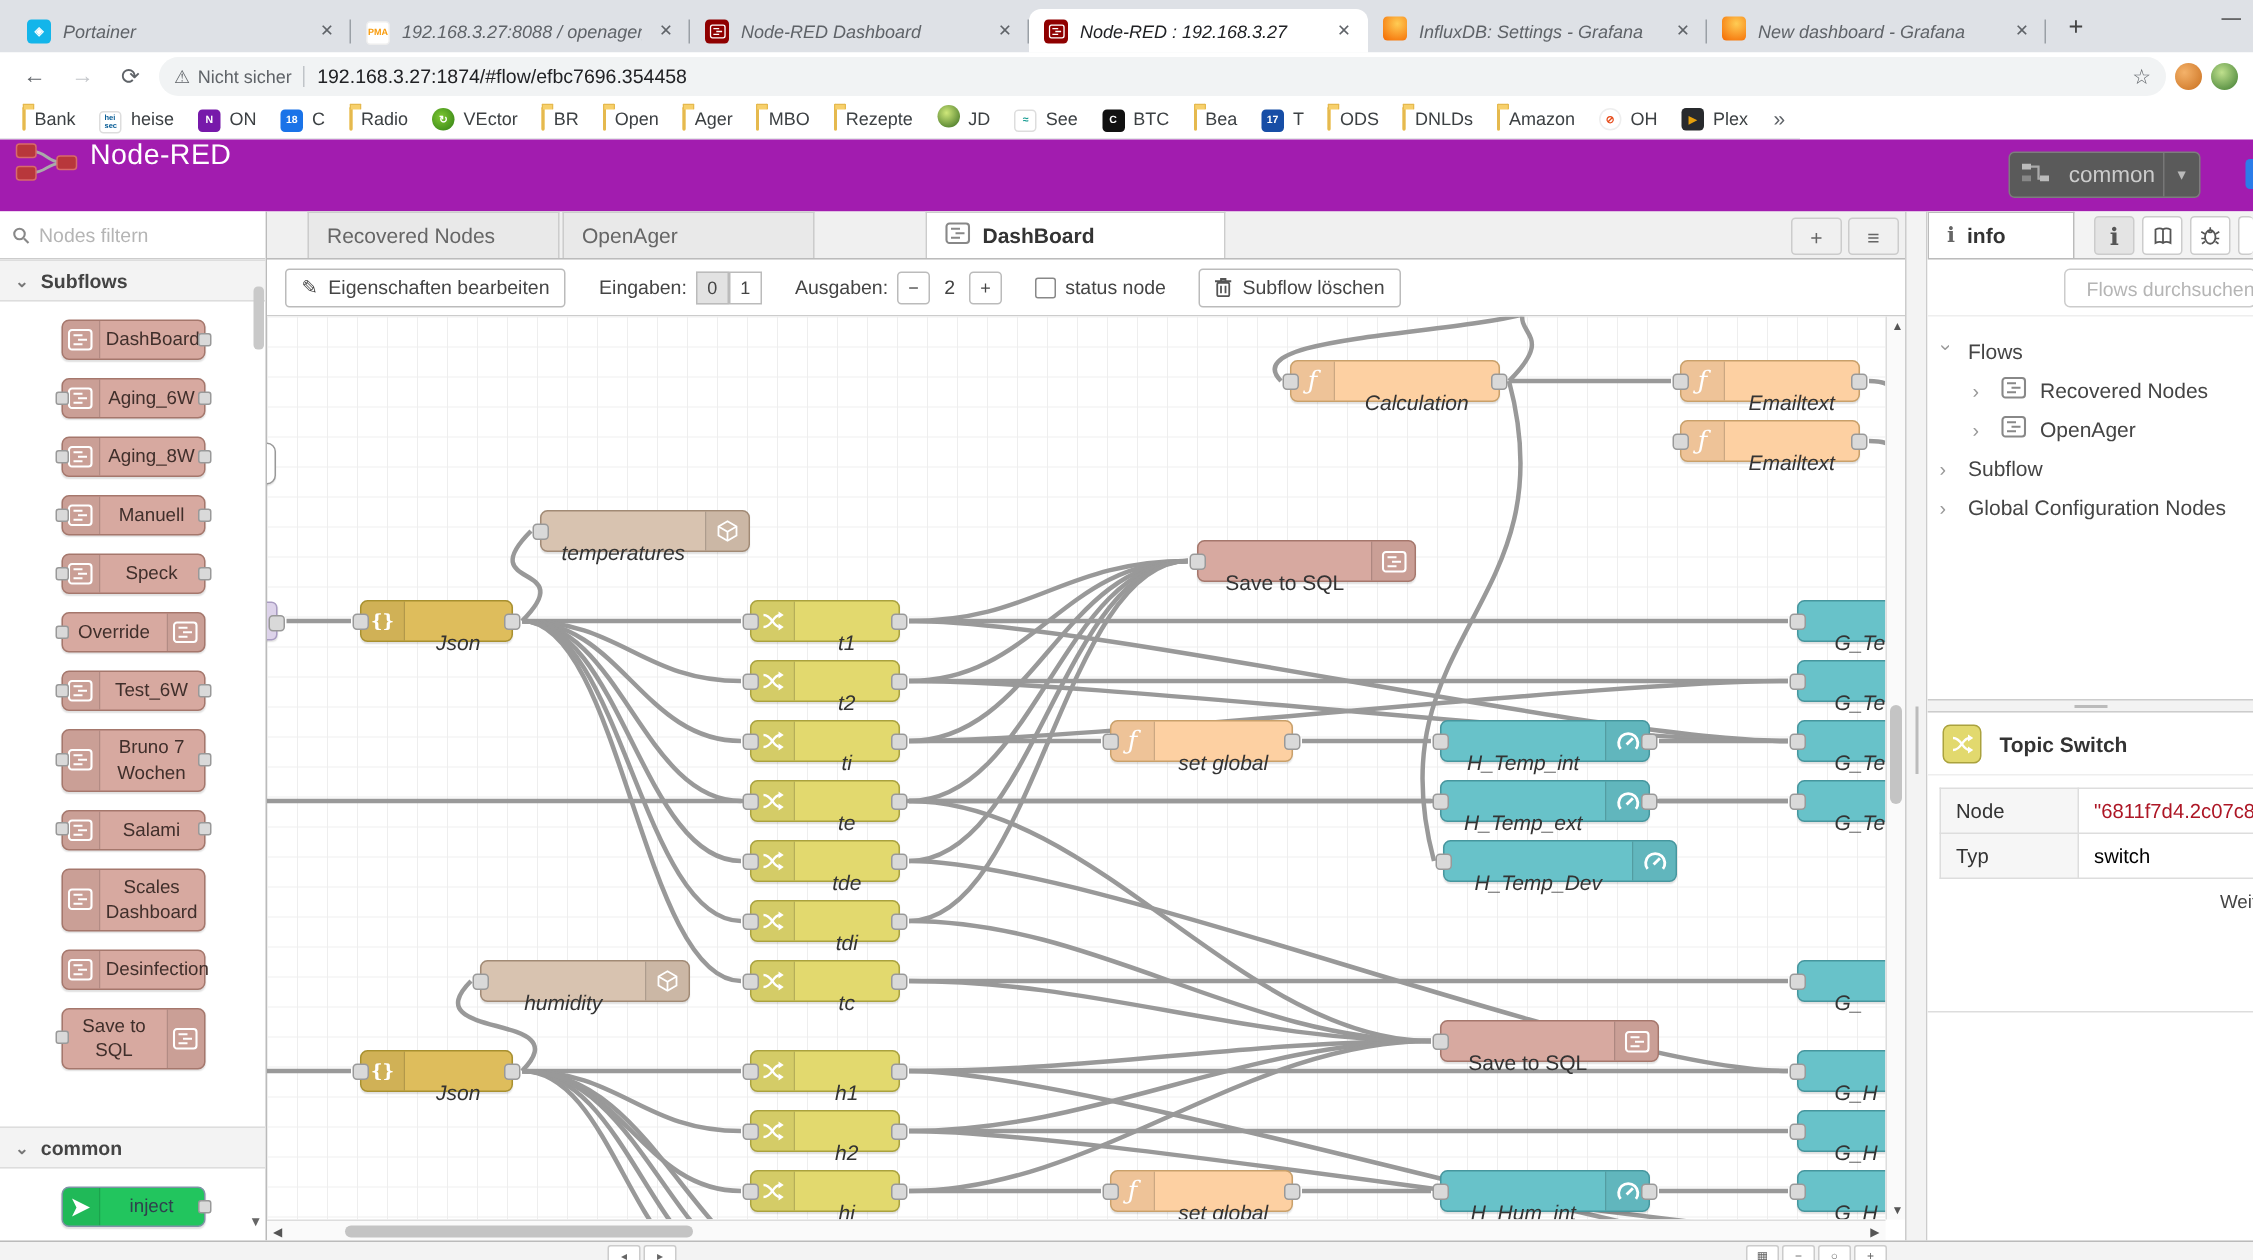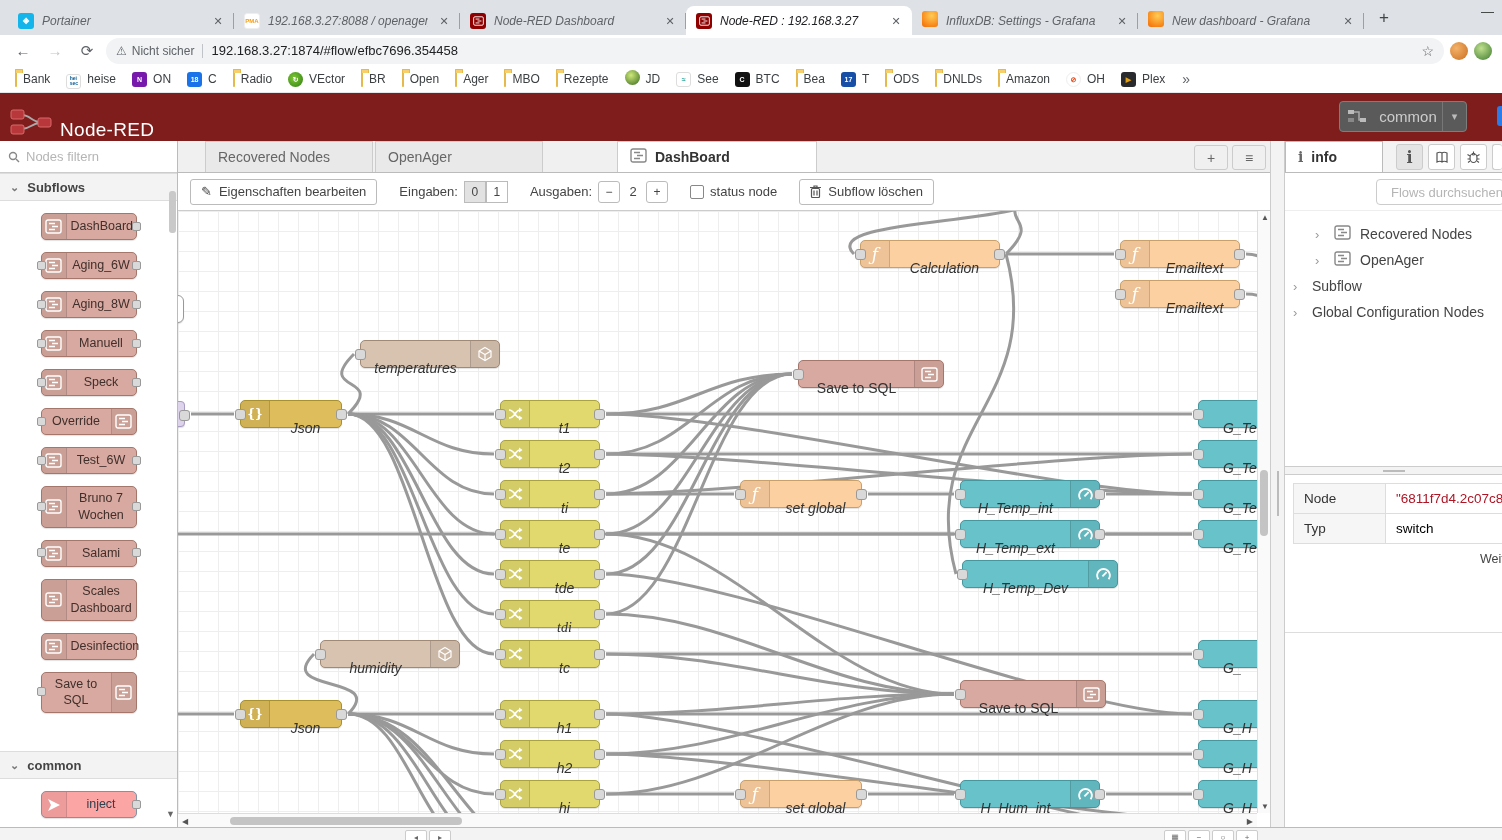--- a/index.html
+++ b/index.html
@@ -29,37 +29,37 @@
 
   #bookmarks { position:absolute; left:0; top:66px; width:1200px; height:27px; background:#fff; border-bottom:1px solid #e4e6e8; display:flex; align-items:center; padding:0 8px; gap:2px; overflow:hidden; }
   .bmk { display:flex; align-items:center; gap:6px; font-size:12px; color:#3c4043; padding:0 7px; height:22px; border-radius:11px; flex:none; }
   .folder { width:15px; height:11px; background:#f7d06b; border:1px solid #e5b94e; border-radius:1px; position:relative; flex:none; }
   .folder::before { content:""; position:absolute; left:-1px; top:-3px; width:6px; height:3px; background:#f7d06b; border:1px solid #e5b94e; border-bottom:none; border-radius:1px 1px 0 0; }
   .bmk-ic { width:15px; height:15px; border-radius:3px; display:inline-flex; align-items:center; justify-content:center; font-size:7px; font-weight:bold; color:#fff; flex:none; }
   #bmk-more { font-size:14px; color:#5f6368; padding:0 8px; }
   #bmk-sep { height:16px; border-left:1px solid #dadce0; margin:0 4px; }
 
   
-  #nrheader { position:absolute; left:0; top:93px; width:1502px; height:48px; background:#7f1d1d; display:flex; align-items:flex-end; padding:0 10px; }
+  #nrheader { position:absolute; left:0; top:93px; width:1502px; height:48px; background:#a21caf; display:flex; align-items:flex-start; padding:0 10px; }
   #nrtitle { color:#fff; font-size:19px; margin-left:8px; letter-spacing:.3px; }
   #deploy { position:absolute; right:35px; top:8px; height:31px; width:128px; background:#5a5a5a; border:1px solid #7d7d7d; border-radius:4px; display:flex; align-items:center; color:#ccc; font-size:15px; }
   #deploy .dpic { width:34px; text-align:center; }
   #deploy .dlbl { flex:1; text-align:center; }
   #deploy .dcaret { width:24px; text-align:center; border-left:1px solid #777; color:#bbb; font-size:11px; align-self:stretch; display:flex; align-items:center; justify-content:center; }
   #usersliver { position:absolute; right:0; top:13px; width:5px; height:20px; background:#2b7ce9; border-radius:3px 0 0 3px; }
 
   
   #palette { position:absolute; left:0; top:141px; width:178px; bottom:13px; background:#fff; border-right:1px solid #bbb; overflow:hidden; }
   #pal-filter { height:32px; border-bottom:1px solid #ccc; display:flex; align-items:center; padding:0 8px; gap:6px; color:#b5b5b5; font-size:13px; background:#fff; }
   #pal-body { position:relative; height:100%; }
   .pcat { height:28px; margin-top:38px; background:#f3f3f3; border-top:1px solid #ddd; border-bottom:1px solid #ddd; display:flex; align-items:center; gap:8px; padding:0 10px; font-size:13px; font-weight:bold; color:#444; }
   .pcat .chev { color:#777; font-size:11px; }
   .pcat.first { margin-top:0; }
   .pnode { position:relative; width:96px; margin:12px auto 0 auto; min-height:27px; border-radius:5px; border:1px solid #a5776c; background:#d7a9a0; display:flex; align-items:center; color:#402f2b; font-size:12.5px; box-shadow:0 1px 1px rgba(0,0,0,.12); }
-  .pnode.inject { background:#fca5a5; border-color:#7e93a6; color:#30404d; }
+  .pnode.inject { background:#22c55e; border-color:#7e93a6; color:#30404d; }
   .pnode .pic { width:25px; align-self:stretch; background:rgba(0,0,0,.06); display:flex; align-items:center; justify-content:center; flex:none; }
   .pnode .pic.l { border-right:1px solid rgba(0,0,0,.12); border-radius:4px 0 0 4px; }
   .pnode .pic.r { border-left:1px solid rgba(0,0,0,.12); border-radius:0 4px 4px 0; }
   .pnode .plbl { flex:1; text-align:center; padding:3px 4px; line-height:1.35; }
   .pport { position:absolute; width:9px; height:9px; top:50%; margin-top:-5px; background:#d9d9d9; border:1px solid #999; border-radius:2px; }
   .pport.in { left:-5px; } .pport.out { right:-5px; }
   #pal-scroll { position:absolute; right:1px; top:50px; width:7px; height:42px; background:#c9c9c9; border-radius:3px; }
   #pal-sdown { position:absolute; right:2px; bottom:8px; color:#666; font-size:9px; }
 
   
@@ -697,21 +697,21 @@
           <span class="nic l">
             <svg width="15" height="14" viewBox="0 0 15 14">
               <path d="M1,3 C7,3 7,11 12,11 M1,11 C7,11 7,3 12,3" stroke="#fff" stroke-width="1.6" fill="none"></path>
               <path d="M11,8.6 L14.5,11 L11,13.4 Z M11,0.6 L14.5,3 L11,5.4 Z" fill="#fff"></path>
             </svg>
           </span>
           <span class="lbl">tde</span>
           <span class="cport in"></span>
           <span class="cport out"></span>
         </div>
-        <div class="cnode switch" style="left: 322px; top: 389px; width: 100px; font-family: Liberation Serif, serif;">
+        <div class="cnode switch" style="left: 322px; top: 389px; width: 100px;">
           <span class="nic l">
             <svg width="15" height="14" viewBox="0 0 15 14">
               <path d="M1,3 C7,3 7,11 12,11 M1,11 C7,11 7,3 12,3" stroke="#fff" stroke-width="1.6" fill="none"></path>
               <path d="M11,8.6 L14.5,11 L11,13.4 Z M11,0.6 L14.5,3 L11,5.4 Z" fill="#fff"></path>
             </svg>
           </span>
           <span class="lbl">tdi</span>
           <span class="cport in"></span>
           <span class="cport out"></span>
         </div>
@@ -920,20 +920,24 @@
   <div id="sb-search">
     <div id="sb-searchbox">
       <svg width="12" height="12" viewBox="0 0 12 12">
           <circle cx="5" cy="5" r="3.5" fill="none" stroke="#888" stroke-width="1.4"></circle>
           <path d="M8,8 L11,11" stroke="#888" stroke-width="1.4"></path>
         </svg>
       <span>Flows durchsuchen</span>
     </div>
   </div>
   <div id="sb-tree">
+      <div class="trow">
+        <span class="chev down">›</span>
+        <span>Flows</span>
+      </div>
       <div class="trow child">
         <span class="chev">›</span>
         <span><svg width="17" height="15" viewBox="0 0 17 15">
             <rect x="1" y="1" width="15" height="13" rx="2" fill="none" stroke="#888" stroke-width="1.4"></rect>
             <path d="M4,4.5 H10 M7,7.5 H13 M4,10.5 H10" stroke="#888" stroke-width="1.4" fill="none"></path>
           </svg></span>
         <span>Recovered Nodes</span>
       </div>
       <div class="trow child">
         <span class="chev">›</span>
@@ -946,20 +950,29 @@
       <div class="trow">
         <span class="chev">›</span>
         <span>Subflow</span>
       </div>
       <div class="trow">
         <span class="chev">›</span>
         <span>Global Configuration Nodes</span>
       </div>
     </div>
   <div id="sb-grip"></div>
+  <div id="sb-selhead">
+    <span class="selic">
+      <svg width="15" height="14" viewBox="0 0 15 14">
+          <path d="M1,3 C7,3 7,11 12,11 M1,11 C7,11 7,3 12,3" stroke="#fff" stroke-width="1.6" fill="none"></path>
+          <path d="M11,8.6 L14.5,11 L11,13.4 Z M11,0.6 L14.5,3 L11,5.4 Z" fill="#fff"></path>
+        </svg>
+    </span>
+    <span class="seltitle">Topic Switch</span>
+  </div>
   <table id="sb-table">
       <tbody>
         <tr>
           <td class="k">Node</td>
           <td class="red">"6811f7d4.2c07c8</td>
         </tr>
         <tr>
           <td class="k">Typ</td>
           <td class="">switch</td>
         </tr>

